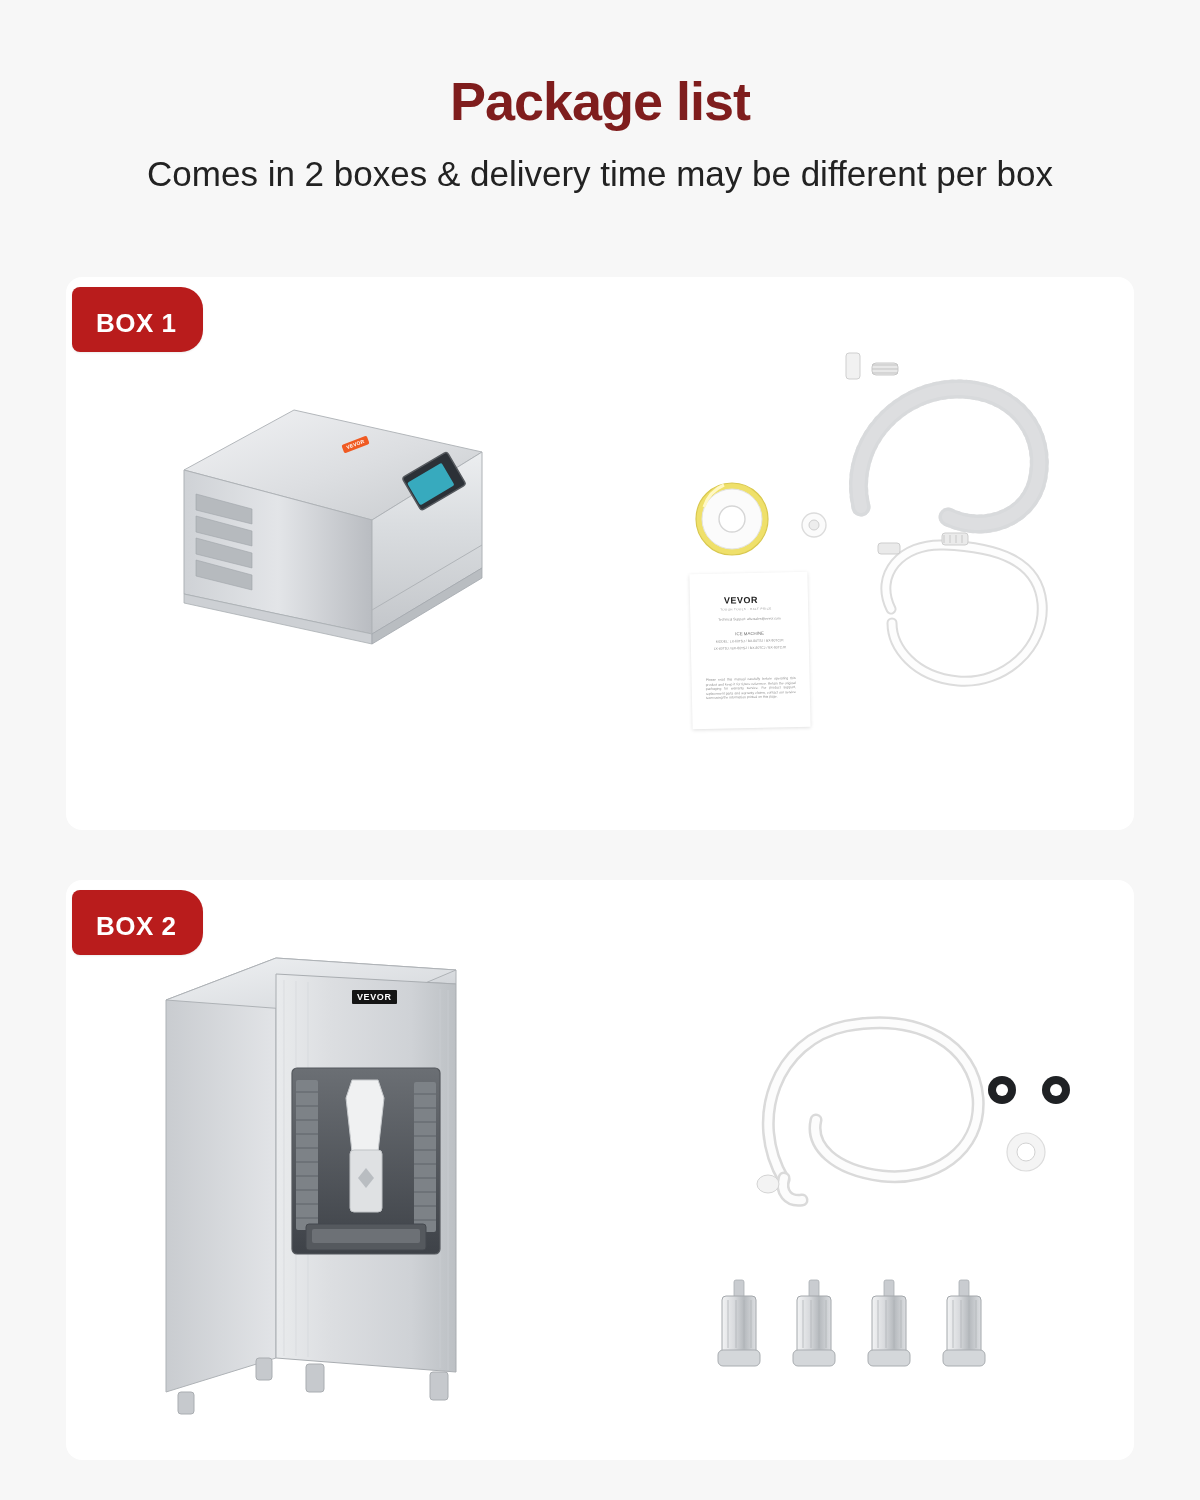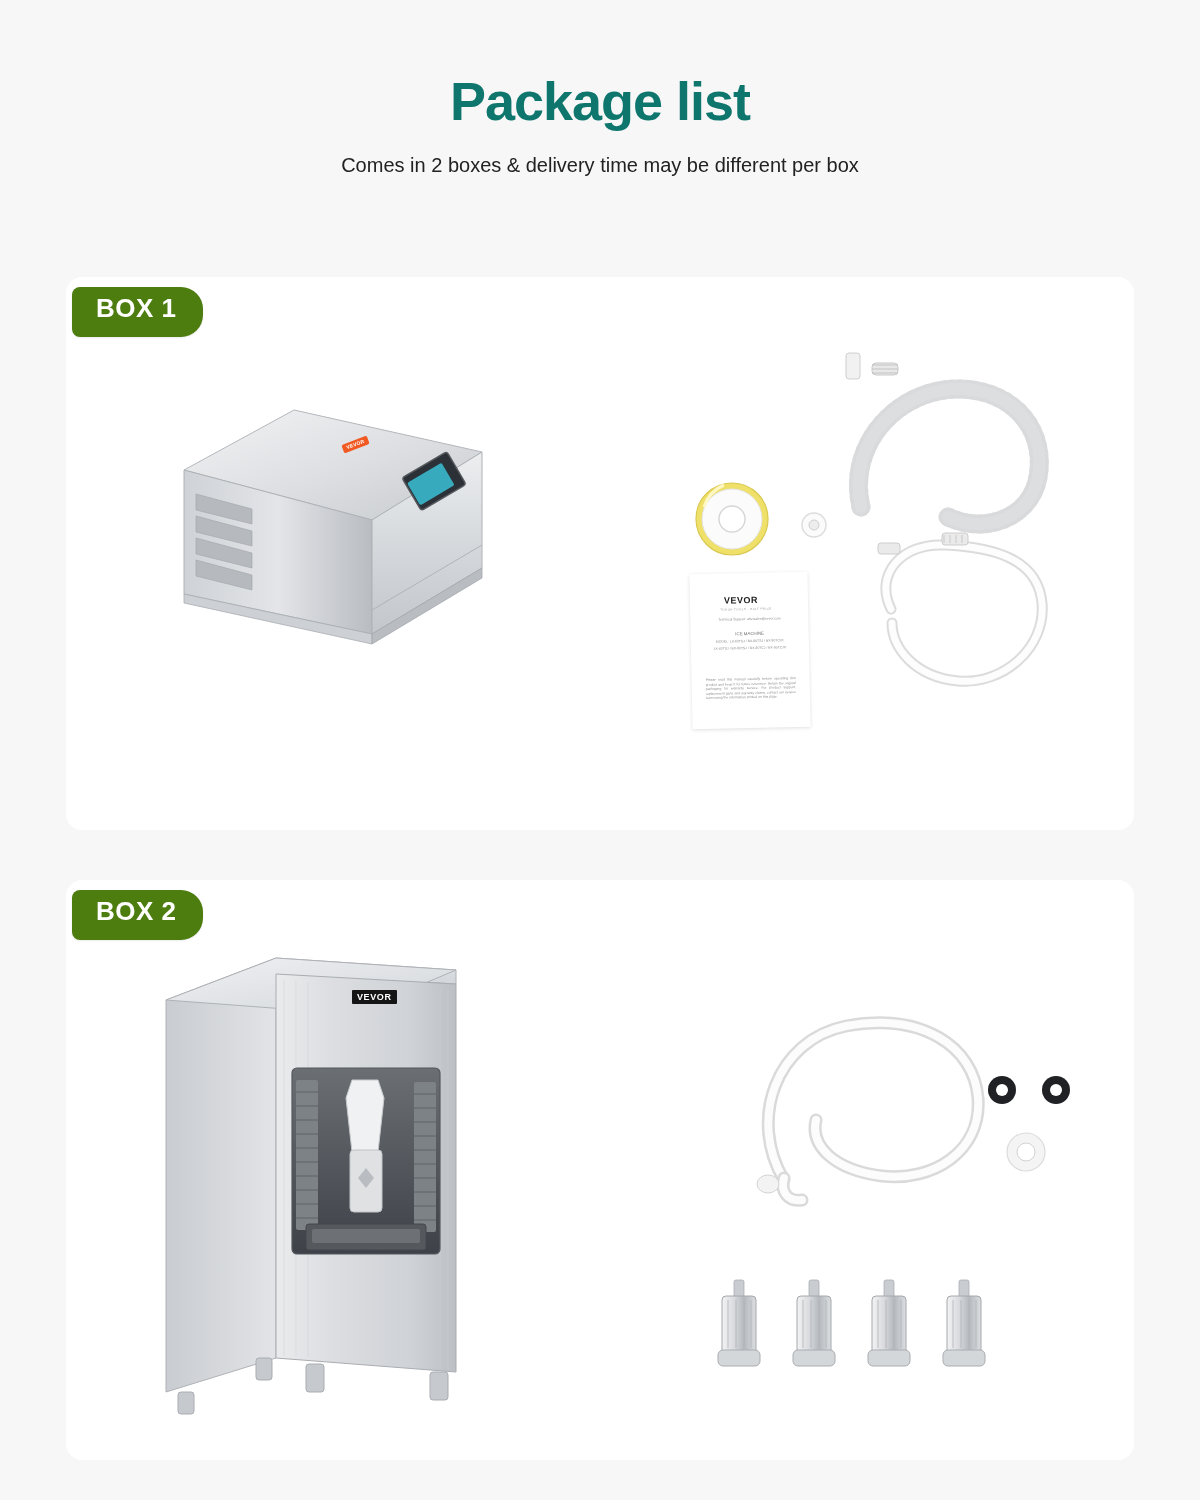--- a/index.html
+++ b/index.html
@@ -24,50 +24,50 @@
   
   .header {
     padding-top: 70px;
     text-align: center;
   }
   .title {
     font-size: 54px;
     font-weight: 800;
     letter-spacing: -1px;
     margin: 0;
-    color: #0f766e;
+    color: #7f1d1d;
   }
   .subtitle {
-    font-size: 20px;
+    font-size: 35px;
     font-weight: 400;
     color: #222;
     margin: 22px 0 0 0;
   }
 
   
   .card {
     position: absolute;
     left: 66px;
     width: 1068px;
     background: #fff;
     border-radius: 16px;
   }
   #card-1 { top: 277px; height: 553px; }
   #card-2 { top: 880px; height: 580px; text-align: right; }
 
   .box-tag {
     position: absolute;
     top: 10px;
     left: 6px;
-    background: #4d7c0f;
+    background: #b91c1c;
     color: #fff;
     font-size: 26px;
     font-weight: 700;
     letter-spacing: 0.5px;
-    padding: 6px 26px 13px 24px;
+    padding: 21px 26px 13px 24px;
     border-radius: 8px 22px 22px 8px;
     box-shadow: 0 1px 2px rgba(0,0,0,.08);
   }
 
   
   .art { position: absolute; }
 
   
   .machine1 { left: 100px; top: 105px; width: 330px; height: 300px; }
   

